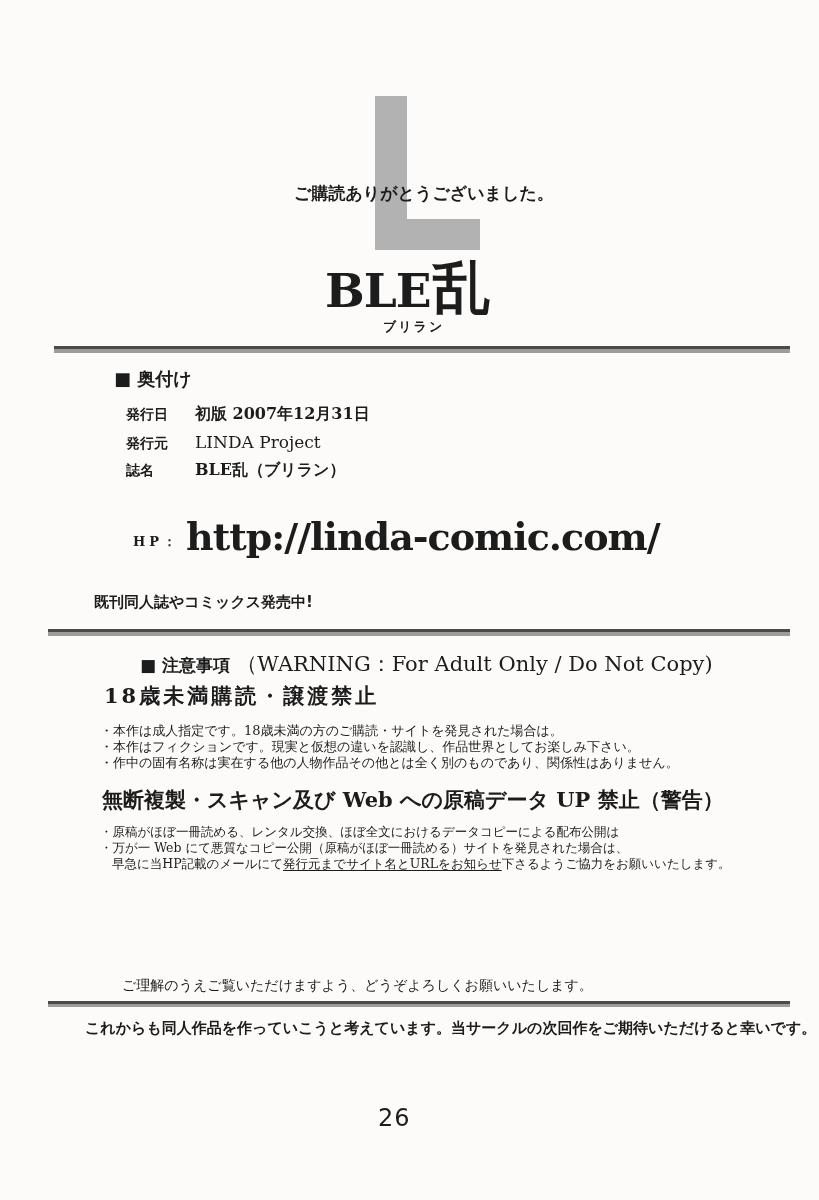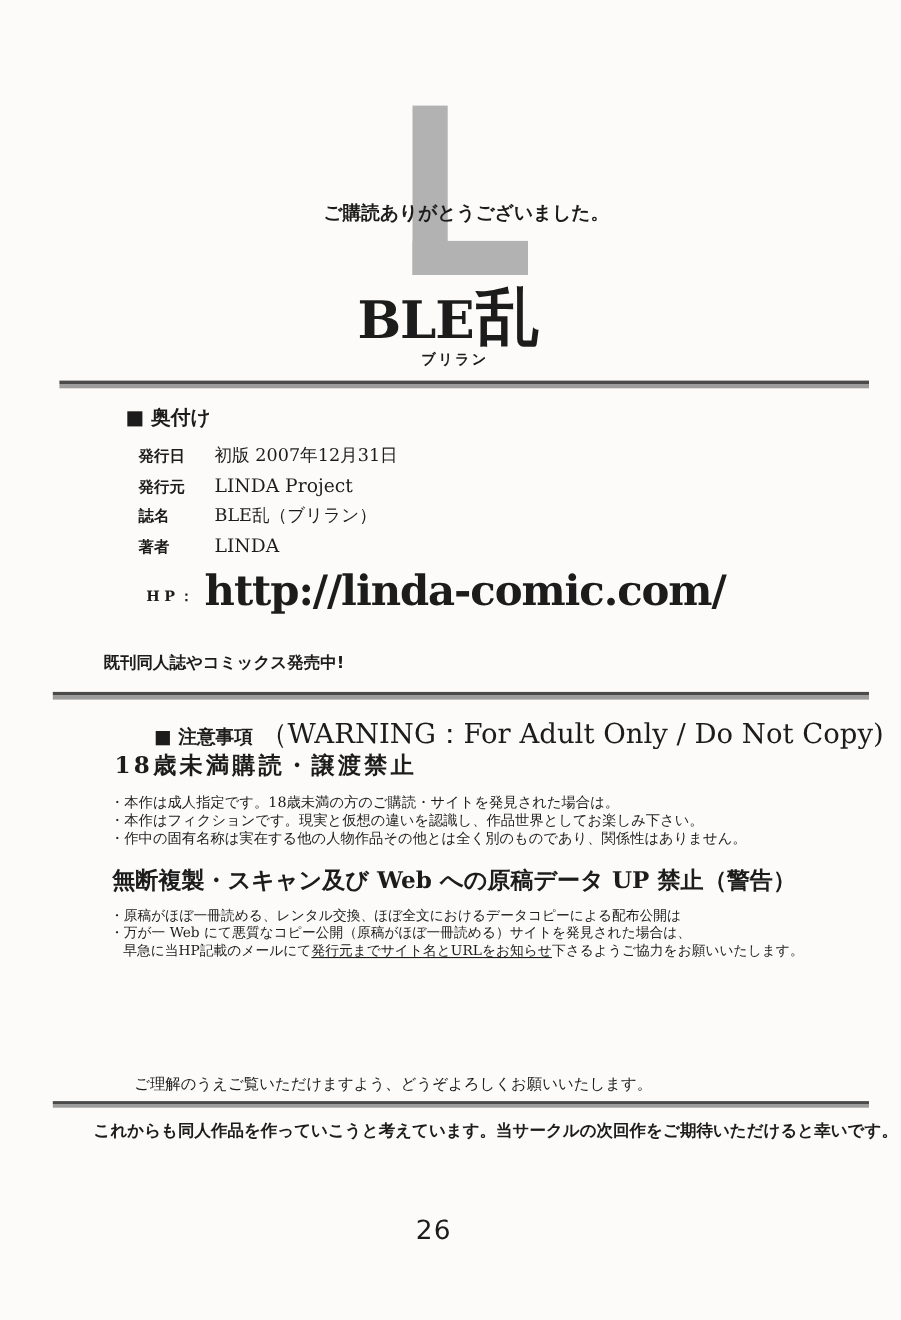--- a/index.html
+++ b/index.html
@@ -35,31 +35,31 @@
   .bar1{top:346px;left:54px;width:736px;}
   .bar2{top:629px;}
   .bar3{top:1001px;height:6px;}
 
   
   .okuzuke-head{left:114px;top:367px;font-size:18px;font-weight:bold;}
   .rows{position:absolute;left:126px;top:404px;}
   .row{display:flex;margin-bottom:7px;align-items:baseline;}
   .row-label{width:69px;font-size:14px;font-weight:600;}
   .row-value{font-size:17px;}
-  .row-value.bold{font-weight:normal;font-size:16px;}
+  .row-value.bold{font-weight:bold;font-size:16px;}
 
   .hp-label{left:133px;top:533px;font-size:13px;font-weight:600;letter-spacing:4px;}
   .hp-url{left:186px;top:514px;font-size:38px;font-weight:bold;letter-spacing:-1px;}
   .hp-note1{left:94px;top:568px;font-size:15px;font-weight:bold;}
   .hp-note2{left:94px;top:593px;font-size:15px;font-weight:bold;}
 
   
   .warn-head{left:104px;top:650px;font-size:20px;}
   .warn-head .jp{font-size:17px;font-weight:600;margin-left:36px;}
-  .warn-head .en{font-size:25px;margin-top:17px;}
+  .warn-head .en{font-size:21px;margin-top:17px;}
   .warn-sub{left:104px;top:682px;font-size:21px;font-weight:bold;letter-spacing:3px;}
   .notes{position:absolute;left:100px;top:723px;font-size:13px;line-height:16px;}
   .notes div{white-space:nowrap;}
 
   .copy-head{left:102px;top:786px;font-size:21px;font-weight:bold;}
   .copy-notes{position:absolute;left:100px;top:824px;font-size:12.5px;line-height:16px;}
   .copy-notes div{white-space:nowrap;}
   .copy-notes .cont{padding-left:12px;}
   .u{ text-decoration:underline; text-underline-offset:2px;}
 
@@ -98,24 +98,20 @@
       <span class="row-value bold">初版 2007年12月31日</span>
     </div>
     <div class="row">
       <span class="row-label">発行元</span>
       <span class="row-value">LINDA Project</span>
     </div>
     <div class="row">
       <span class="row-label">誌名</span>
       <span class="row-value bold">BLE乱（ブリラン）</span>
     </div>
-    <div class="row">
-      <span class="row-label">著者</span>
-      <span class="row-value">LINDA</span>
-    </div>
   </div>
 
   <div class="abs serif hp-label">HP：</div>
   <div class="abs serif hp-url">http://linda-comic.com/</div>
   <div class="abs sans hp-note2">既刊同人誌やコミックス発売中!</div>
 
   <div class="bar bar2"></div>
 
   <div class="abs serif warn-head">
     <span class="jp">■ 注意事項</span>

